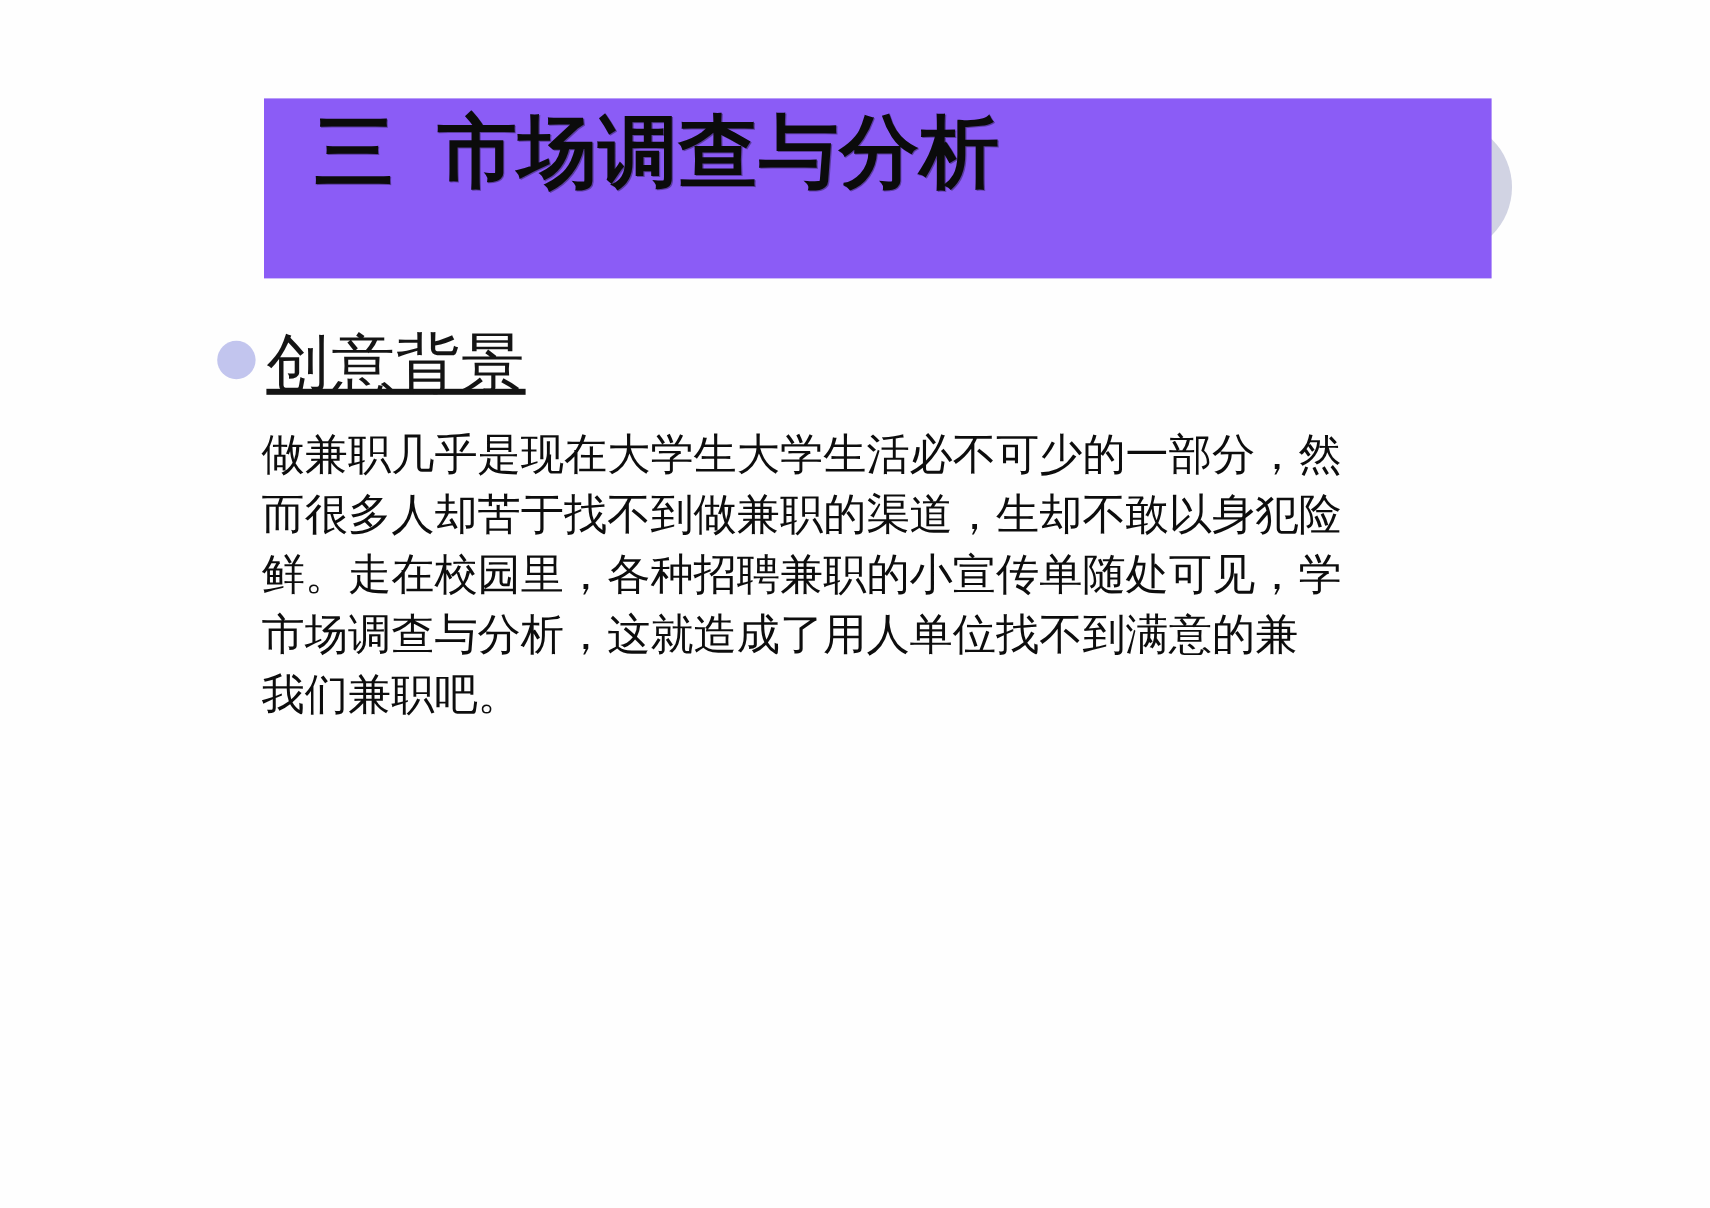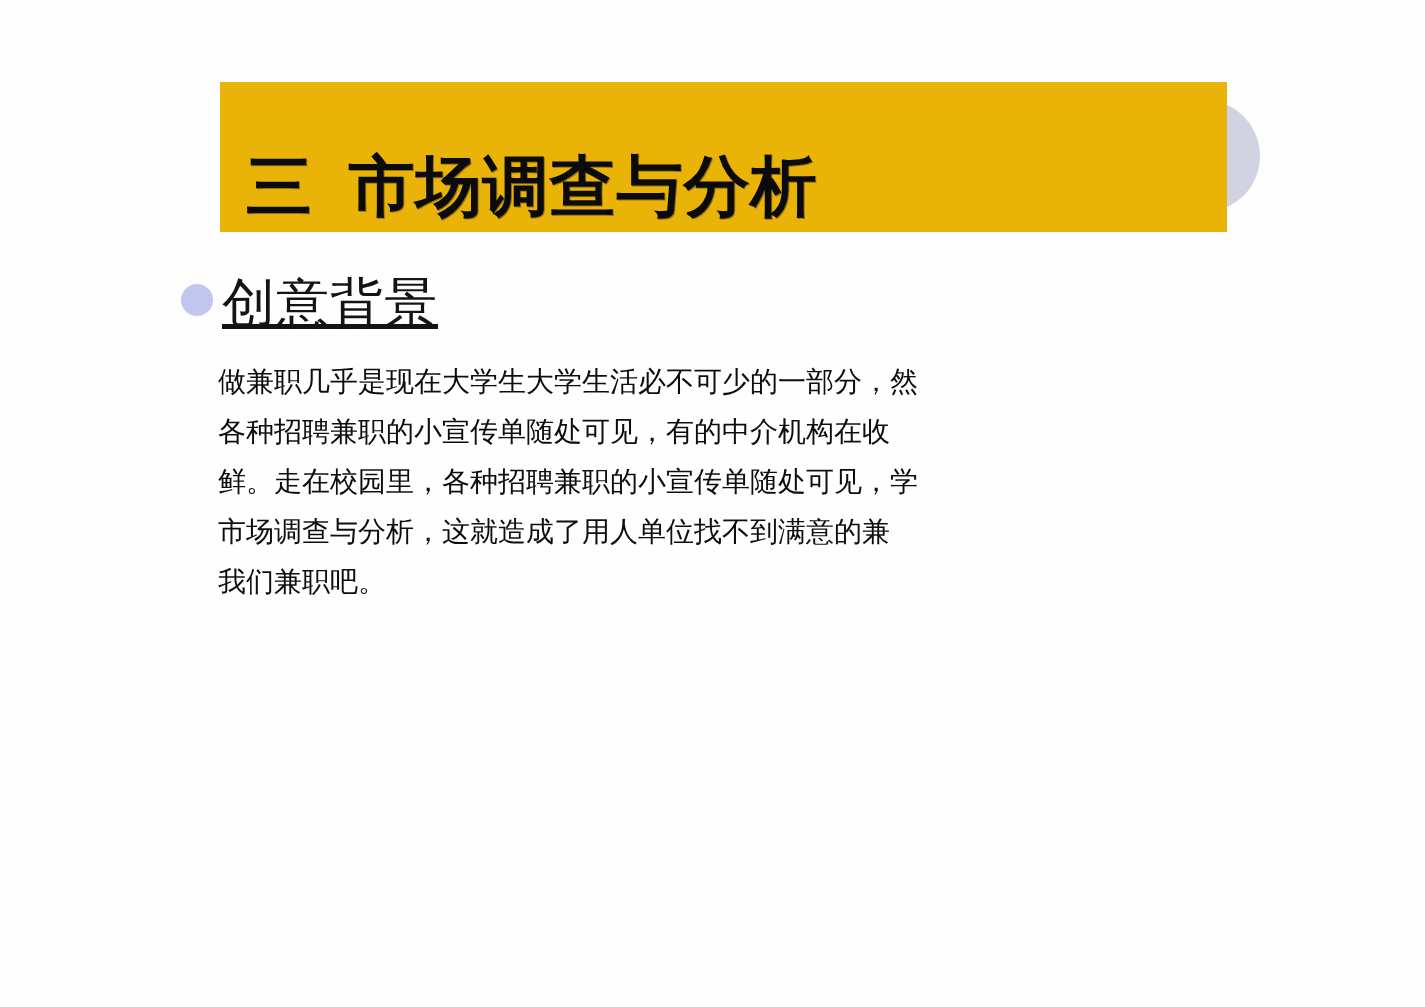--- a/index.html
+++ b/index.html
@@ -26,24 +26,25 @@
     background: #d1d3e3;
     z-index: 1;
   }
   
   .title-bar {
     position: absolute;
     left: 220px;
     top: 82px;
     width: 1007px;
     height: 150px;
-    background: #eab308;
+    background: #8b5cf6;
     z-index: 2;
     display: flex;
-    align-items: flex-end;
+    align-items: flex-start;
+    padding-left: 16px;
   }
   .title-text {
     padding-left: 26px;
     font-size: 66px;
     font-weight: bold;
     color: #0b0b0b;
     letter-spacing: 1px;
     word-spacing: 18px;
     white-space: nowrap;
     
@@ -74,42 +75,43 @@
   
   .body-text {
     position: absolute;
     left: 218px;
     top: 357px;
     width: 1040px;
     color: #0d0d0d;
     z-index: 2;
   }
   .body-line {
-    font-size: 28px;
+    font-size: 36px;
     line-height: 50px;
     height: 50px;
     letter-spacing: 0px;
     white-space: nowrap;
+    font-family: Liberation Mono, monospace;
   }
 </style>
 </head>
 <body>
 
 <div class="slide">
 
   <div class="deco-circle"></div>
 
   <div class="title-bar">
     <span class="title-text">三 市场调查与分析</span>
   </div>
 
   <span class="bullet"></span>
   <span class="heading-text">创意背景</span>
 
   <div class="body-text">
     <div class="body-line">做兼职几乎是现在大学生大学生活必不可少的一部分，然</div>
-    <div class="body-line">各种招聘兼职的小宣传单随处可见，有的中介机构在收</div>
+    <div class="body-line">而很多人却苦于找不到做兼职的渠道，生却不敢以身犯险</div>
     <div class="body-line">鲜。走在校园里，各种招聘兼职的小宣传单随处可见，学</div>
     <div class="body-line">市场调查与分析，这就造成了用人单位找不到满意的兼</div>
     <div class="body-line">我们兼职吧。</div>
   </div>
 
 </div>
 
 </body></html>

